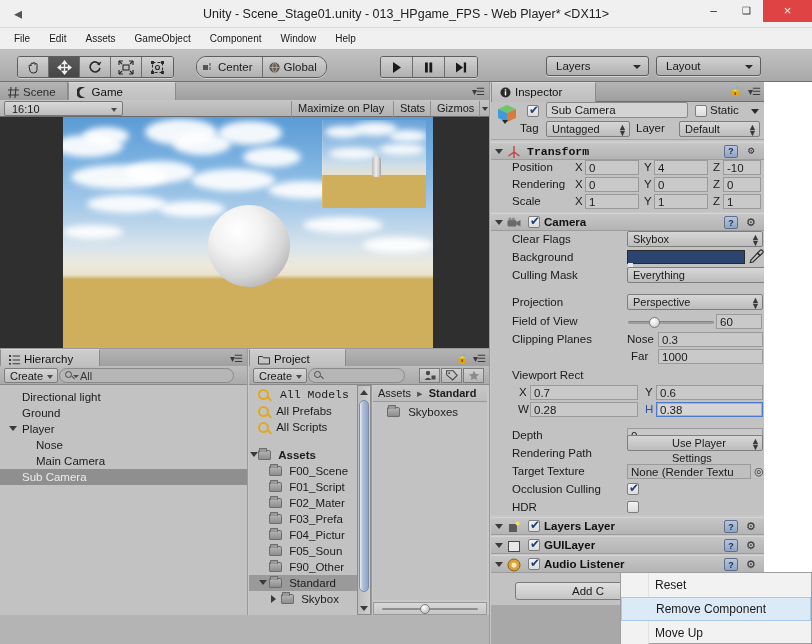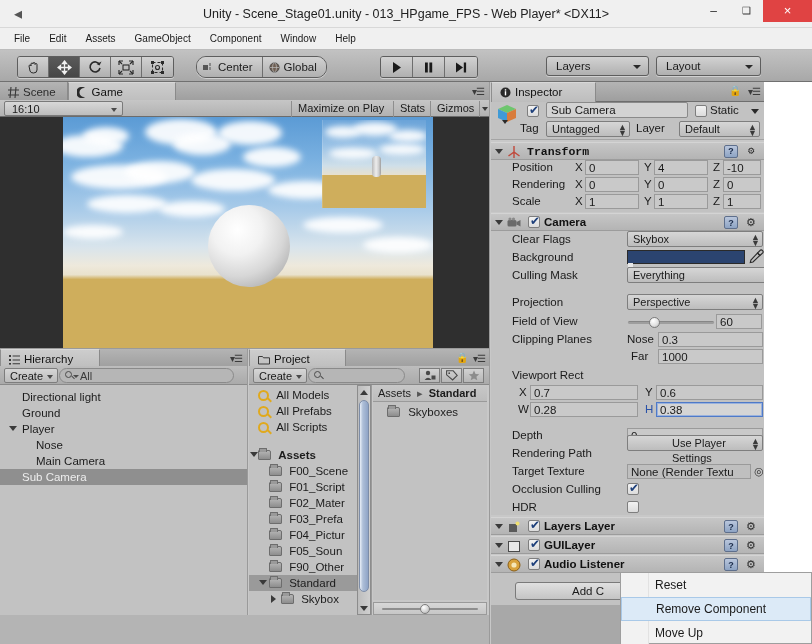--- a/index.html
+++ b/index.html
@@ -633,21 +633,21 @@
         </svg>
     </div>
     <div class="iconbtn" style="left:214px">
       <svg width="12" height="11" viewBox="0 0 12 11">
           <path d="M6 0.6 L7.5 4 L11.2 4.3 L8.4 6.7 L9.3 10.3 L6 8.4 L2.7 10.3 L3.6 6.7 L0.8 4.3 L4.5 4Z" fill="#8c8c8c"></path>
         </svg>
     </div>
   </div>
 
   <div class="proj-left">
-    <div class="prow" style="padding-left:9px; margin-top:2px;">
+    <div class="prow" style="padding-left:9px; margin-top:2px;font-family:Liberation Mono, monospace;">
       <span class="magglyph"></span>
       <span style="margin-left:4px">All Models</span>
     </div>
     <div class="prow" style="padding-left:9px;">
       <span class="magglyph"></span>
       <span style="margin-left:4px">All Prefabs</span>
     </div>
     <div class="prow" style="padding-left:9px;">
       <span class="magglyph"></span>
       <span style="margin-left:4px">All Scripts</span>

